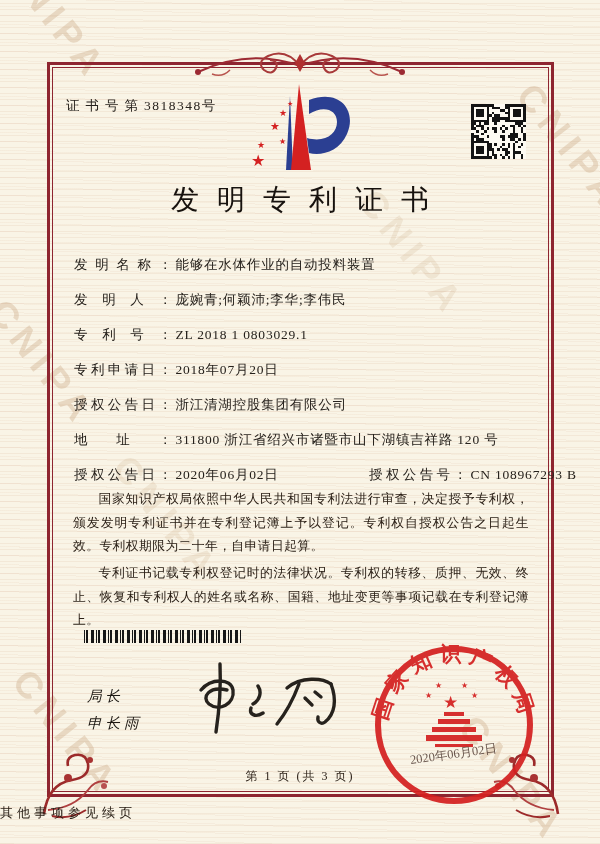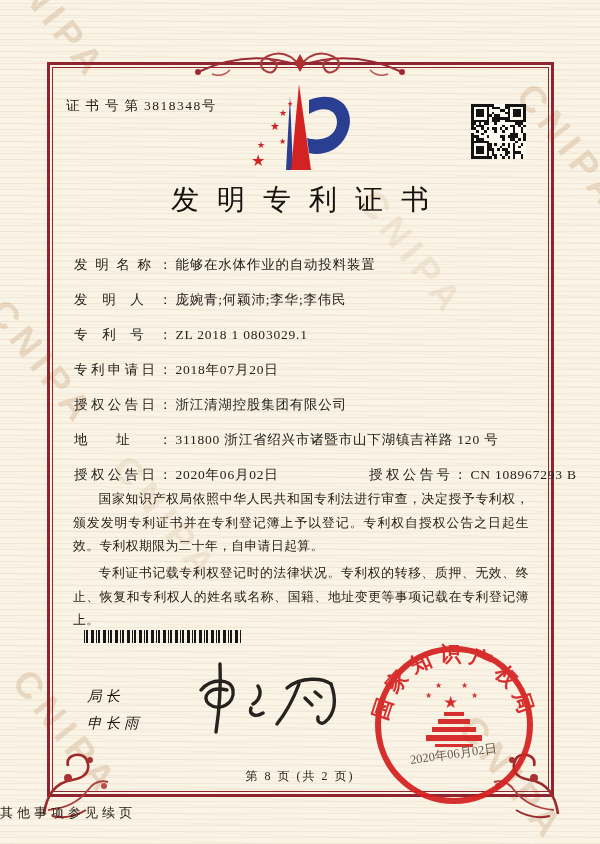--- a/index.html
+++ b/index.html
@@ -631,17 +631,17 @@
         <text x="102" y="58" font-size="8">★</text>
         <rect x="75" y="72" width="20" height="4"></rect>
         <rect x="69" y="79" width="32" height="5"></rect>
         <rect x="63" y="87" width="44" height="5"></rect>
         <rect x="57" y="95" width="56" height="6"></rect>
         <rect x="66" y="104" width="38" height="3"></rect>
       </g>
       <text x="85" y="118" text-anchor="middle" font-size="12.5" fill="#4a342c" opacity="0.88" transform="rotate(-8 85 118)">2020年06月02日</text>
     </svg>
 
-    <div class="page-info">第 8 页 (共 2 页)</div>
+    <div class="page-info">第 1 页 (共 3 页)</div>
   </div>
 
   <div class="footer-note">其他事项参见续页</div>
 </div>
 
 </body></html>

